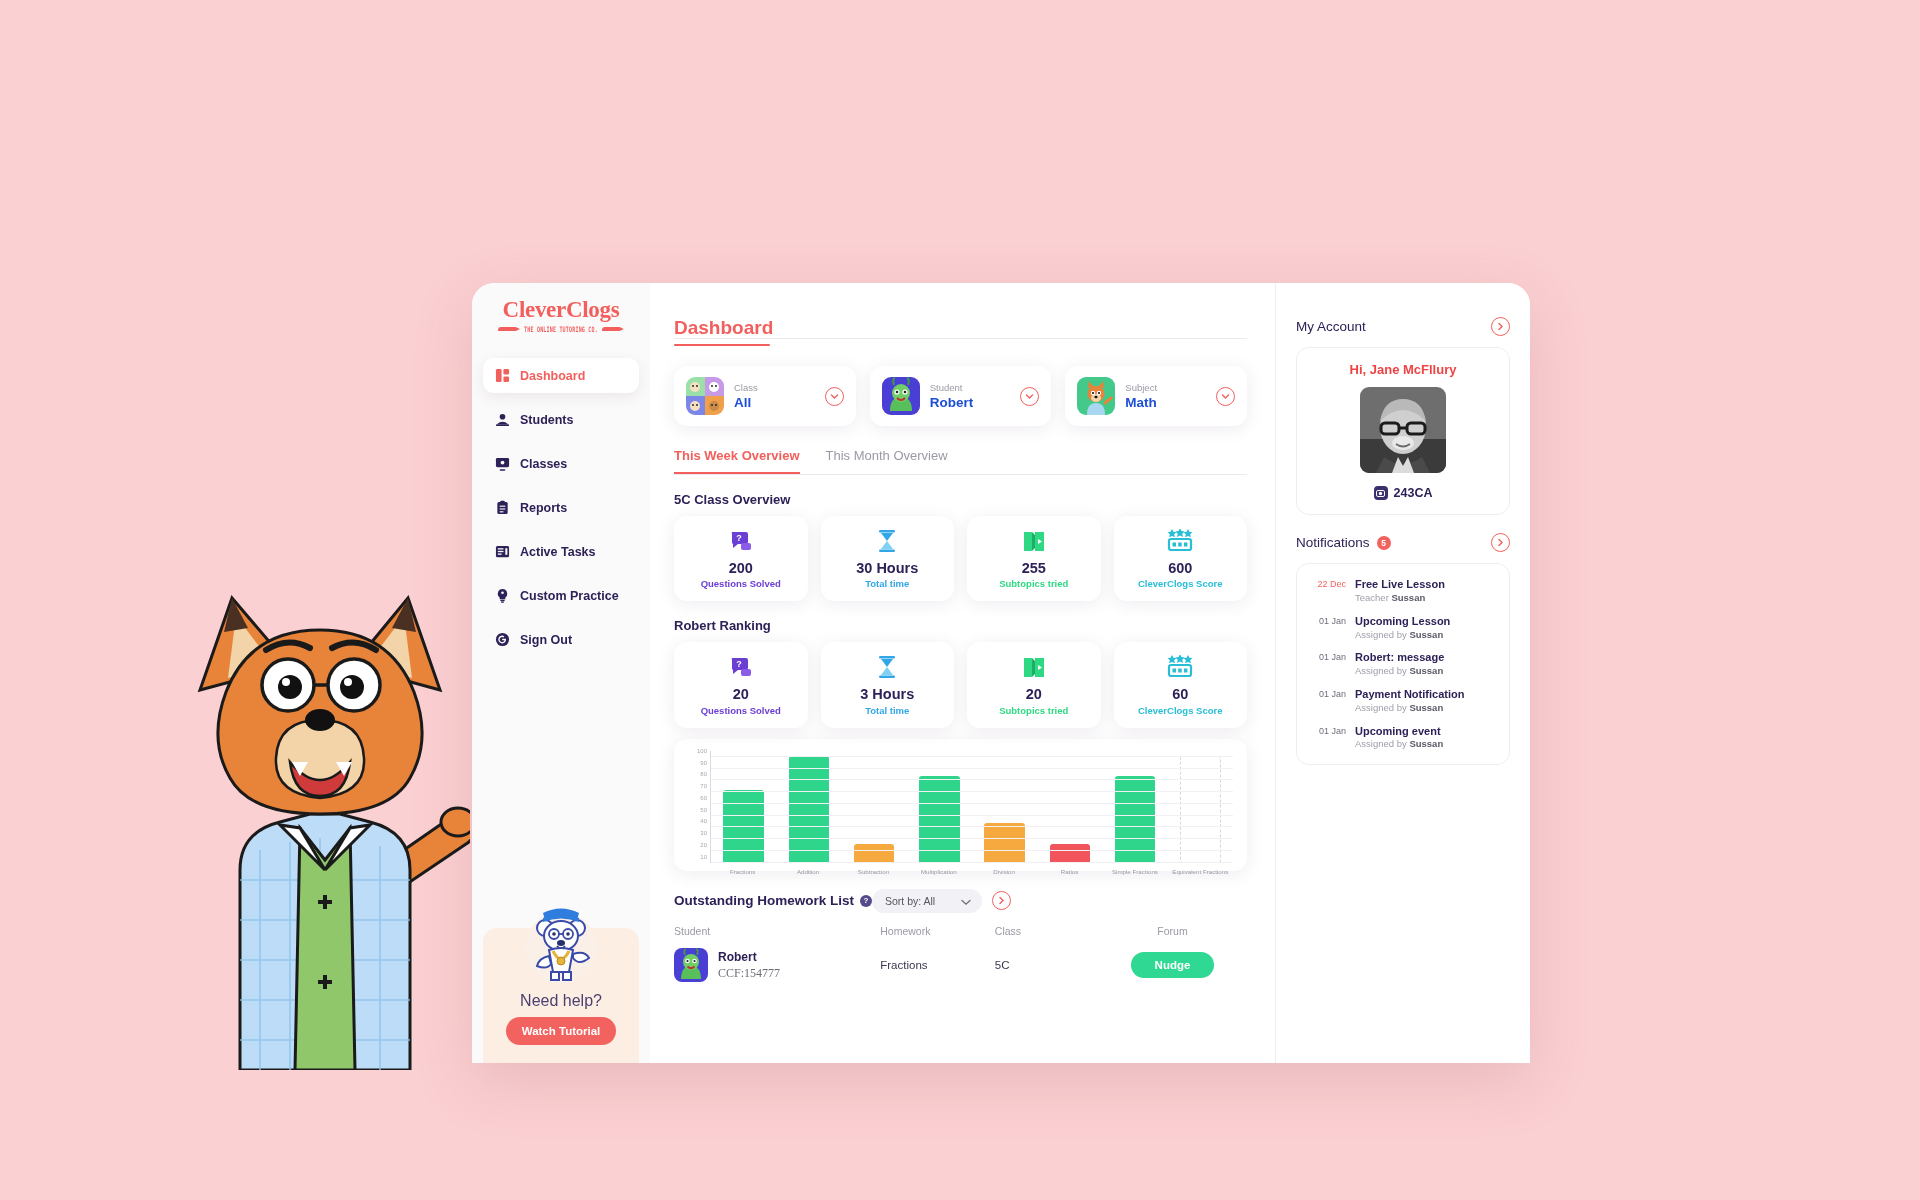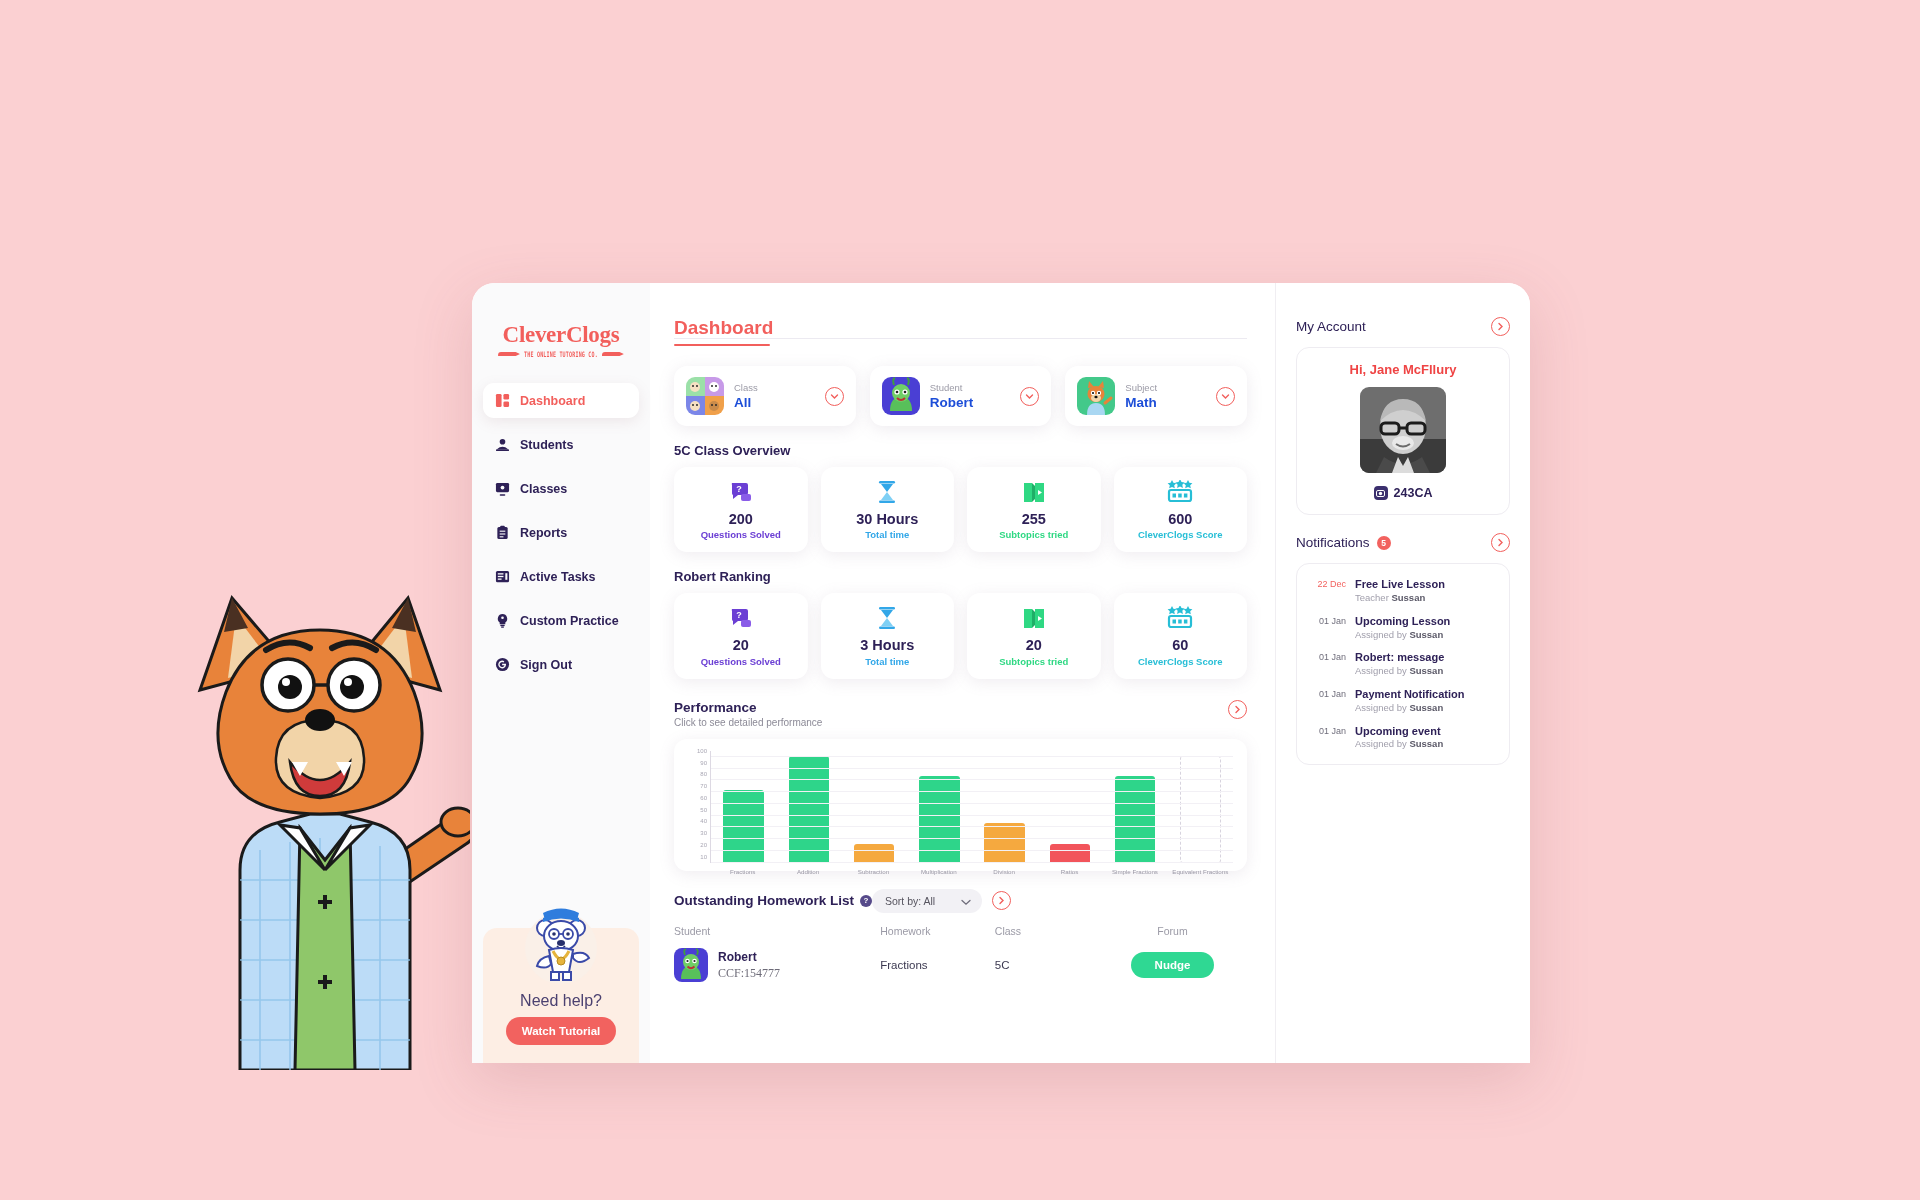--- a/index.html
+++ b/index.html
@@ -23,21 +23,21 @@
     box-shadow: 0 18px 60px rgba(150,80,90,.18);
     display: flex; overflow: hidden; z-index: 20;
   }
 
   
   .sidebar {
     width: 178px; flex: 0 0 178px;
     background: #fafafb;
     border-radius: 22px 0 0 0;
     position: relative;
-    padding-top: 39px;
+    padding-top: 14px;
   }
   .logo-wrap { text-align: center; margin-bottom: 26px; }
   .logo-main {
     font-family: "Liberation Serif", serif;
     font-weight: bold; font-size: 23px; color: #f25f5c;
     letter-spacing: -.3px;
   }
   .logo-tag {
     display: flex; align-items: center; justify-content: center; gap: 4px;
     margin-top: 3px;
@@ -443,20 +443,24 @@
             <div class="filter-val">Math</div>
           </div>
           <span class="circ-btn">
             <svg width="9" height="9" viewBox="0 0 9 9">
                 <path d="M1.5 3 L4.5 6 L7.5 3" stroke="#f25f5c" stroke-width="1.4" fill="none" stroke-linecap="round"></path>
               </svg>
           </span>
         </div>
       </div>
 
+      <div class="tabs">
+        <div class="tab active">This Week Overview</div>
+        <div class="tab">This Month Overview</div>
+      </div>
 
       <div class="sec-title">5C Class Overview</div>
       <div class="stats">
 
         <div class="stat">
           <div class="sico">
             <svg width="24" height="24" viewBox="0 0 24 24">
               <path d="M3 3 h14 a2 2 0 0 1 2 2 v8 a2 2 0 0 1 -2 2 h-8 l-5 4 v-4 a2 2 0 0 1 -1 -2 v-8 a2 2 0 0 1 0 -2z" fill="#6b3fd4"></path>
               <text x="10" y="12" font-size="9" fill="#fff" text-anchor="middle" font-family="Liberation Sans, sans-serif" font-weight="bold">?</text>
               <path d="M14 14 h6 a2 2 0 0 1 2 2 v3 a2 2 0 0 1 -2 2 h-6 a2 2 0 0 1 -2 -2 v-3 a2 2 0 0 1 2 -2z" fill="#8a5ce8"></path>
@@ -568,31 +572,20 @@
                   <rect x="11.2" y="13.5" width="3.5" height="4"></rect>
                   <rect x="16.9" y="13.5" width="3.5" height="4"></rect>
                 </g>
             </svg>
           </div>
           <div class="sval">60</div>
           <div class="slab" style="color:#27bed6">CleverClogs Score</div>
         </div>
       </div>
 
-      <div class="perf-head">
-        <div>
-          <div class="perf-title">Performance</div>
-          <div class="perf-sub">Click to see detailed performance</div>
-        </div>
-        <span class="circ-btn">
-          <svg width="9" height="9" viewBox="0 0 9 9">
-              <path d="M3 1.5 L6 4.5 L3 7.5" stroke="#f25f5c" stroke-width="1.4" fill="none" stroke-linecap="round"></path>
-            </svg>
-        </span>
-      </div>
 
       <div class="chart-card">
         <div class="chart">
           <div class="y-axis" id="yaxis">
               <div class="y-lab" style="bottom: 94.7368%;">100</div>
               <div class="y-lab" style="bottom: 84.2105%;">90</div>
               <div class="y-lab" style="bottom: 73.6842%;">80</div>
               <div class="y-lab" style="bottom: 63.1579%;">70</div>
               <div class="y-lab" style="bottom: 52.6316%;">60</div>
               <div class="y-lab" style="bottom: 42.1053%;">50</div>

